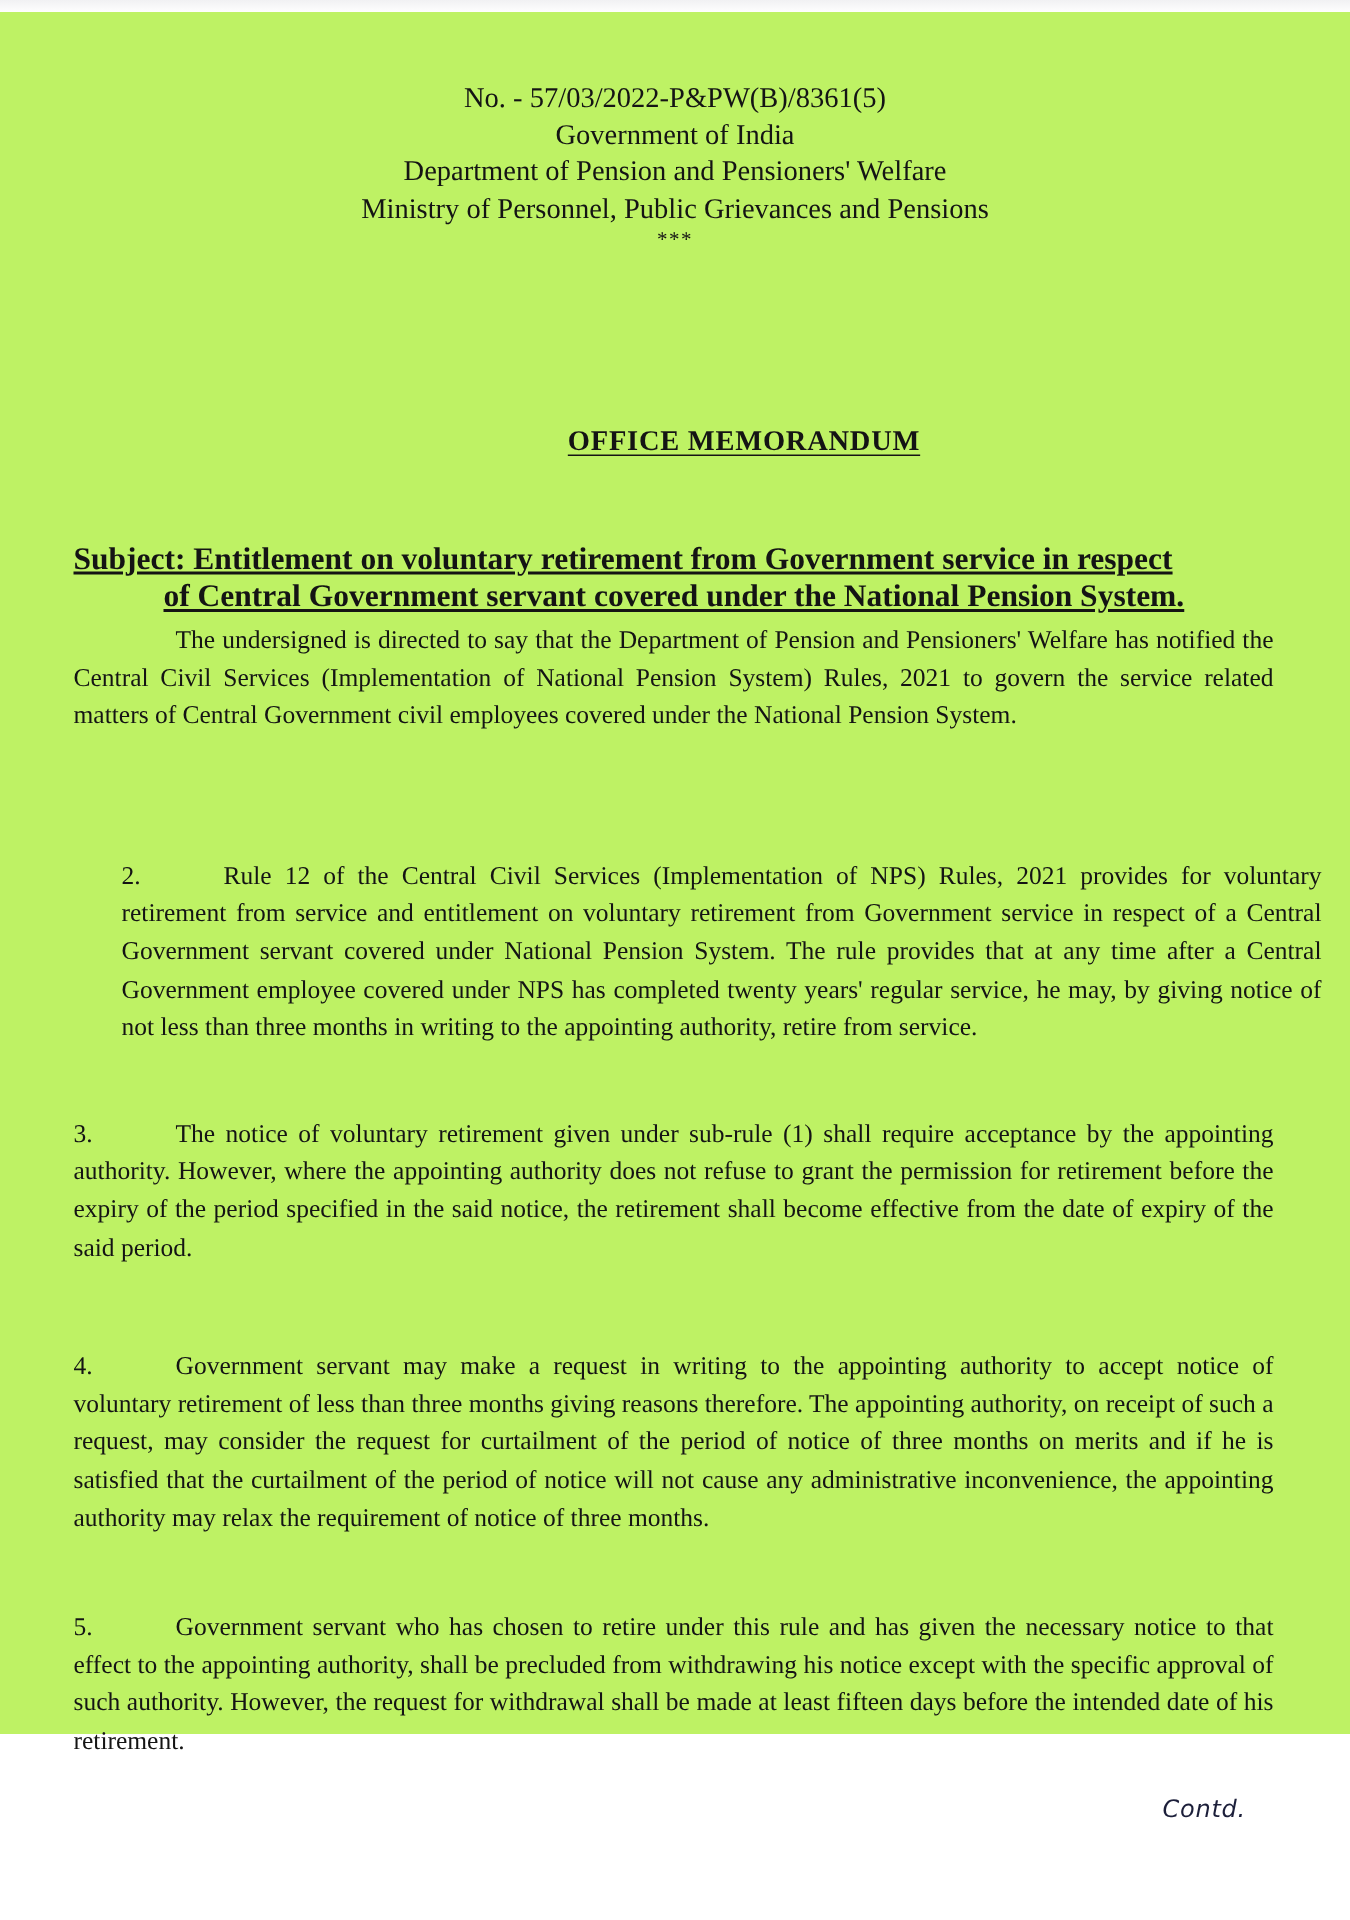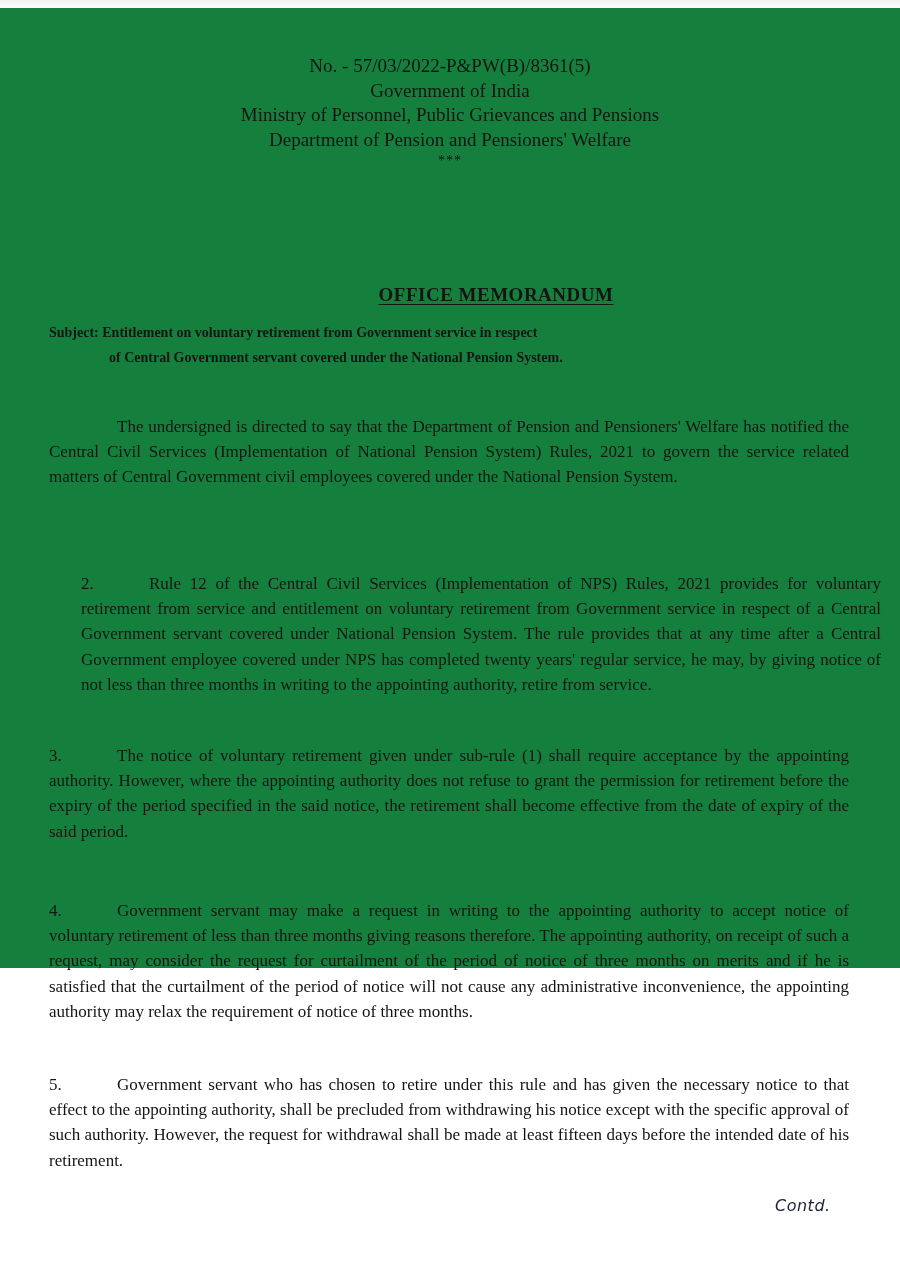--- a/index.html
+++ b/index.html
@@ -11,22 +11,22 @@
       width: 900px;
       height: 1280px;
       position: relative;
       overflow: hidden;
       font-family: "Liberation Serif", "DejaVu Serif", serif;
       color: #141414;
     }
     .page {
       position: absolute;
       left: 0; top: 0;
-      width: 900px; height: 968px;
-      background: #15803d;
+      width: 900px; height: 1156px;
+      background: #bef264;
     }
     .top-fade {
       position: absolute;
       left: 0; top: 0;
       width: 900px; height: 8px;
       background: linear-gradient(#f1f1f3, #fefefe);
     }
     .header-block {
       position: absolute;
       left: 0; top: 54px;
@@ -63,26 +63,27 @@
       font-weight: bold;
       letter-spacing: 0.5px;
       padding-left: 46px;
     }
     .om-title span {
       text-decoration: underline;
       text-underline-offset: 3px;
     }
     .subject {
       position: absolute;
-      left: 49px; top: 320px;
+      left: 49px; top: 360px;
       width: 800px;
-      font-size: 14px;
+      font-size: 21px;
       font-weight: bold;
       line-height: 25px;
       text-align: justify;
+      text-decoration: underline;
     }
     .subject .line2 {
       display: block;
       padding-left: 60px;
       text-align: left;
     }
     .para {
       position: absolute;
       left: 49px;
       width: 800px;
@@ -116,22 +117,22 @@
   </style>
 </head>
 <body>
 
 <div class="page">
   <div class="top-fade"></div>
 
   <div class="header-block">
     <div>No. - 57/03/2022-P&amp;PW(B)/8361(5)</div>
     <div>Government of India</div>
+    <div>Department of Pension and Pensioners' Welfare</div>
     <div>Ministry of Personnel, Public Grievances and Pensions</div>
-    <div>Department of Pension and Pensioners' Welfare</div>
     <div class="stars">***</div>
   </div>
 
 
   <div class="om-title">
     <span>OFFICE MEMORANDUM</span>
   </div>
 
   <div class="subject">
     <span>Subject: Entitlement on voluntary retirement from Government service in respect</span>

